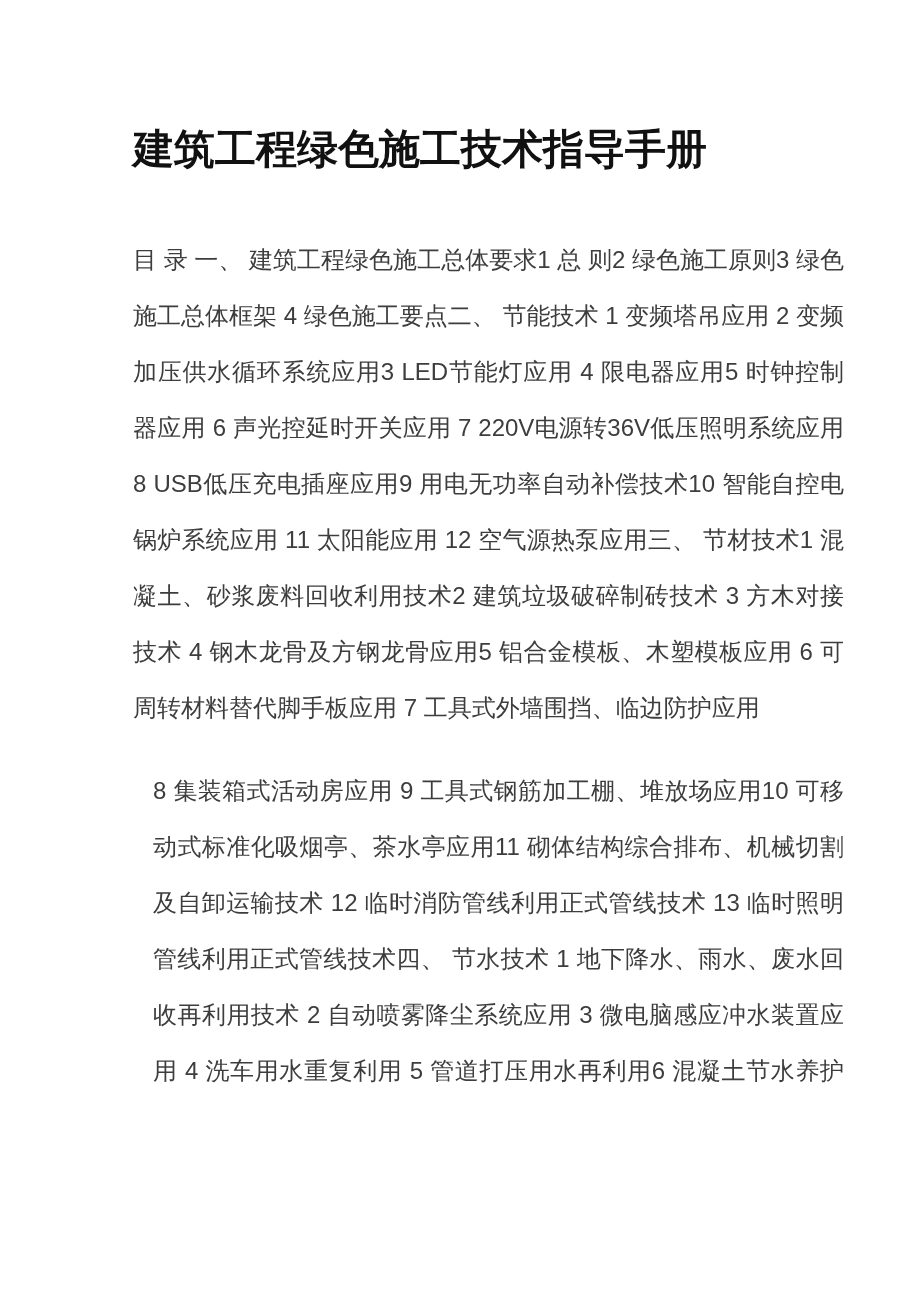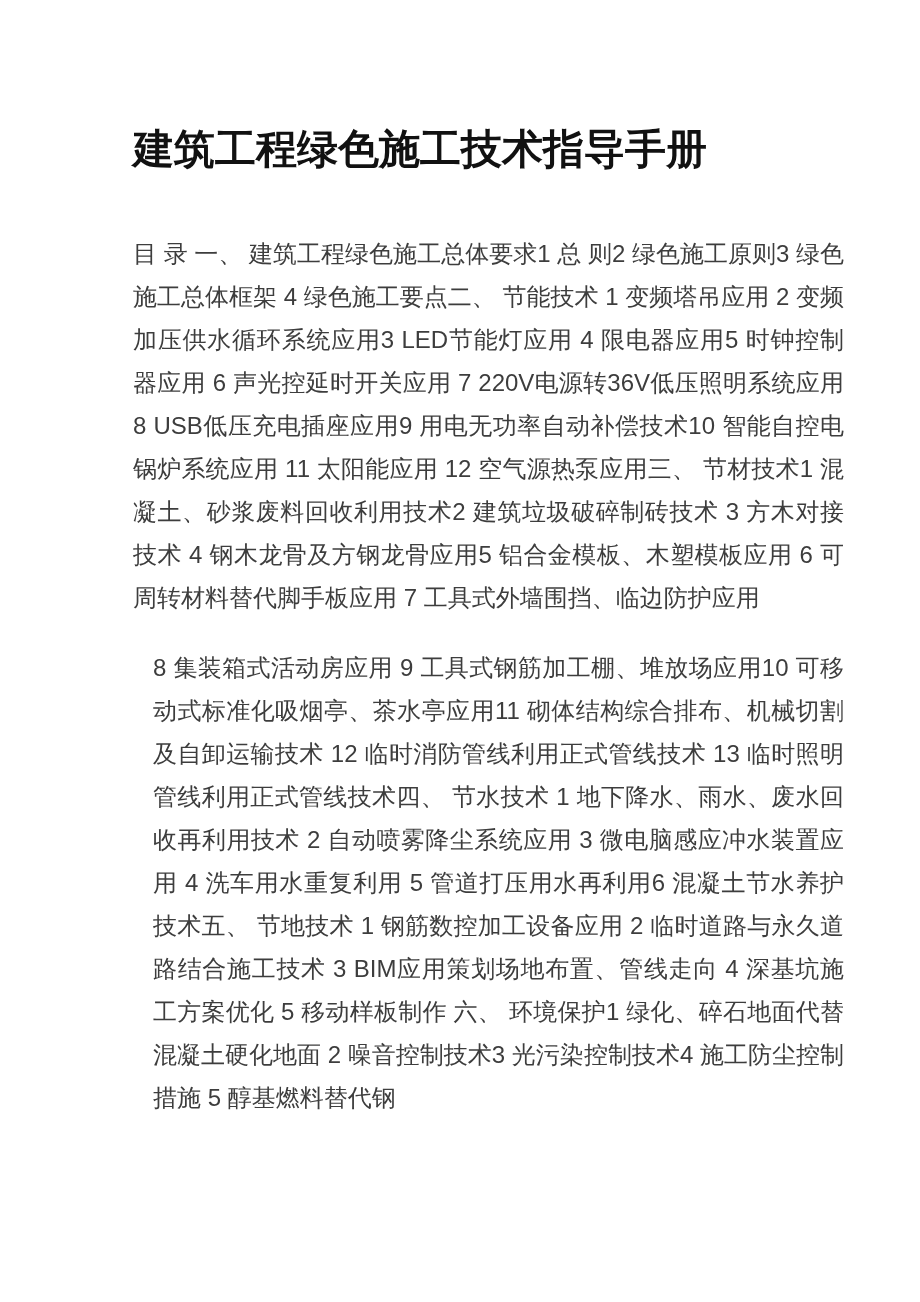--- a/index.html
+++ b/index.html
@@ -22,21 +22,21 @@
       font-size: 41px;
       font-weight: 800;
       line-height: 1.3;
       color: #111111;
       letter-spacing: 0;
       white-space: nowrap;
     }
     .toc-paragraph {
       margin: 56px 0 0 0;
       font-size: 24px;
-      line-height: 43px;
+      line-height: 56px;
       color: #3d3d3d;
       text-align: justify;
       text-justify: inter-ideograph;
       word-break: break-all;
     }
     .toc-paragraph + .toc-paragraph {
       margin-top: 27px;
       margin-left: 20px;
     }
   </style>

